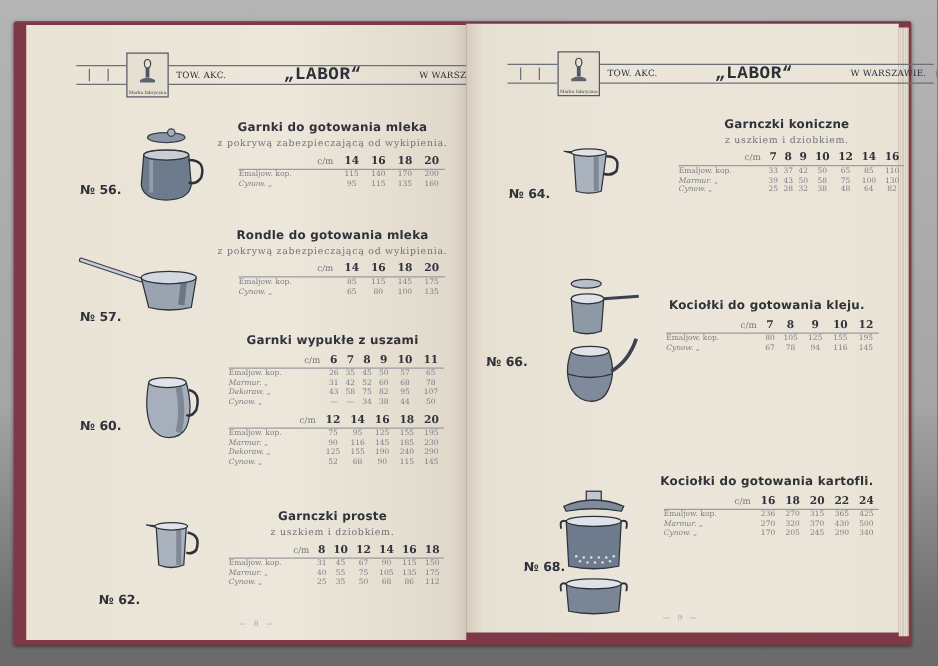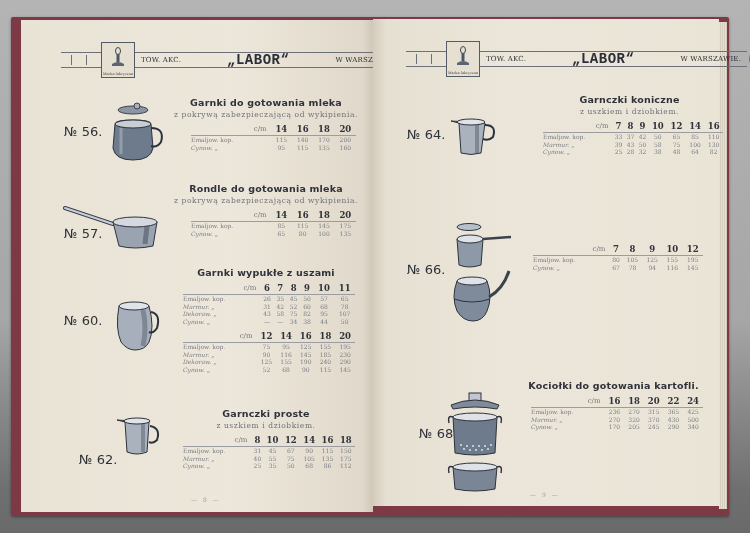--- a/index.html
+++ b/index.html
@@ -23,21 +23,21 @@
   .swirl::after{content:"";position:absolute;left:5px;top:5px;width:8px;height:8px;border:1px solid #6b7079;border-radius:50%;}
   .section{position:absolute;color:#3a3d44;}
   .title{font-family:"DejaVu Sans",sans-serif;font-weight:bold;font-size:9.5px;text-align:center;color:#2f323a;letter-spacing:.2px;}
   .subtitle{font-size:7.5px;text-align:center;color:#6f7278;letter-spacing:.6px;margin-top:2px;}
   table{border-collapse:collapse;font-size:6px;color:#7b7e84;margin-top:5px;}
   th{font-size:8.5px;font-weight:bold;color:#2f323a;text-align:center;padding:0 0 1px 0;border-bottom:0.8px solid #9a9ca0;}
   th.unit{font-weight:normal;font-size:7px;color:#75787e;text-align:right;padding-right:4px;}
   td{text-align:center;padding:0;line-height:7.5px;}
   td.lbl{text-align:left;white-space:nowrap;padding-right:2px;font-style:normal;}
   td.lbl.it{font-style:italic;}
-  .num{position:absolute;font-family:"DejaVu Sans",sans-serif;font-weight:normal;font-size:13px;color:#2f323a;}
+  .num{position:absolute;font-family:"DejaVu Sans",sans-serif;font-weight:bold;font-size:10px;color:#2f323a;margin-top:23px;}
   .img{position:absolute;}
   .folio{position:absolute;font-size:6px;color:#9a9c9f;letter-spacing:2px;}
 </style>
 </head>
 <body>
 
 <div class="bg-top"></div>
 <div class="cover"></div>
 
 <div class="page left">
@@ -364,32 +364,33 @@
             <td>32</td>
             <td>38</td>
             <td>48</td>
             <td>64</td>
             <td>82</td>
           </tr>
     </tbody>
       </table>
   </div>
 
-  <span class="num" style="left:34px;top:243px;">№ 66.</span>
+  <span class="num" style="left:16px;top:243px;">№ 66.</span>
   <svg class="img" style="left:78px;top:200px;" width="70" height="110" viewBox="0 0 70 110">
     <ellipse cx="18" cy="8" rx="12" ry="3.5" fill="#b7bfca" stroke="#2d333d"></ellipse>
     <path d="M6 20 L8 46 Q18 50 30 46 L32 20 Z" fill="#8e99a7" stroke="#2d333d"></path>
     <ellipse cx="19" cy="20" rx="13" ry="4" fill="#dfe2e6" stroke="#2d333d"></ellipse>
     <path d="M32 20 L60 18" stroke="#3b424e" stroke-width="2.5"></path>
     <path d="M6 62 Q0 78 6 92 Q12 102 22 102 Q32 102 36 92 Q42 78 36 62 Z" fill="#7f8b9a" stroke="#2d333d"></path>
     <ellipse cx="21" cy="62" rx="15" ry="4" fill="#dfe2e6" stroke="#2d333d"></ellipse>
     <path d="M3 80 Q21 86 39 80" fill="none" stroke="#2d333d"></path>
     <path d="M38 78 Q52 70 58 52" fill="none" stroke="#3b424e" stroke-width="3"></path>
   </svg>
   <div class="section" style="left:148px;top:220px;width:185px;">
+    <div class="title">Kociołki do gotowania kleju.</div>
     <table style="margin-left:12px;width:170px;">
       <tbody>
           <tr>
             <th class="unit">c/m</th>
             <th>7</th>
             <th>8</th>
             <th>9</th>
             <th>10</th>
             <th>12</th>
           </tr>

